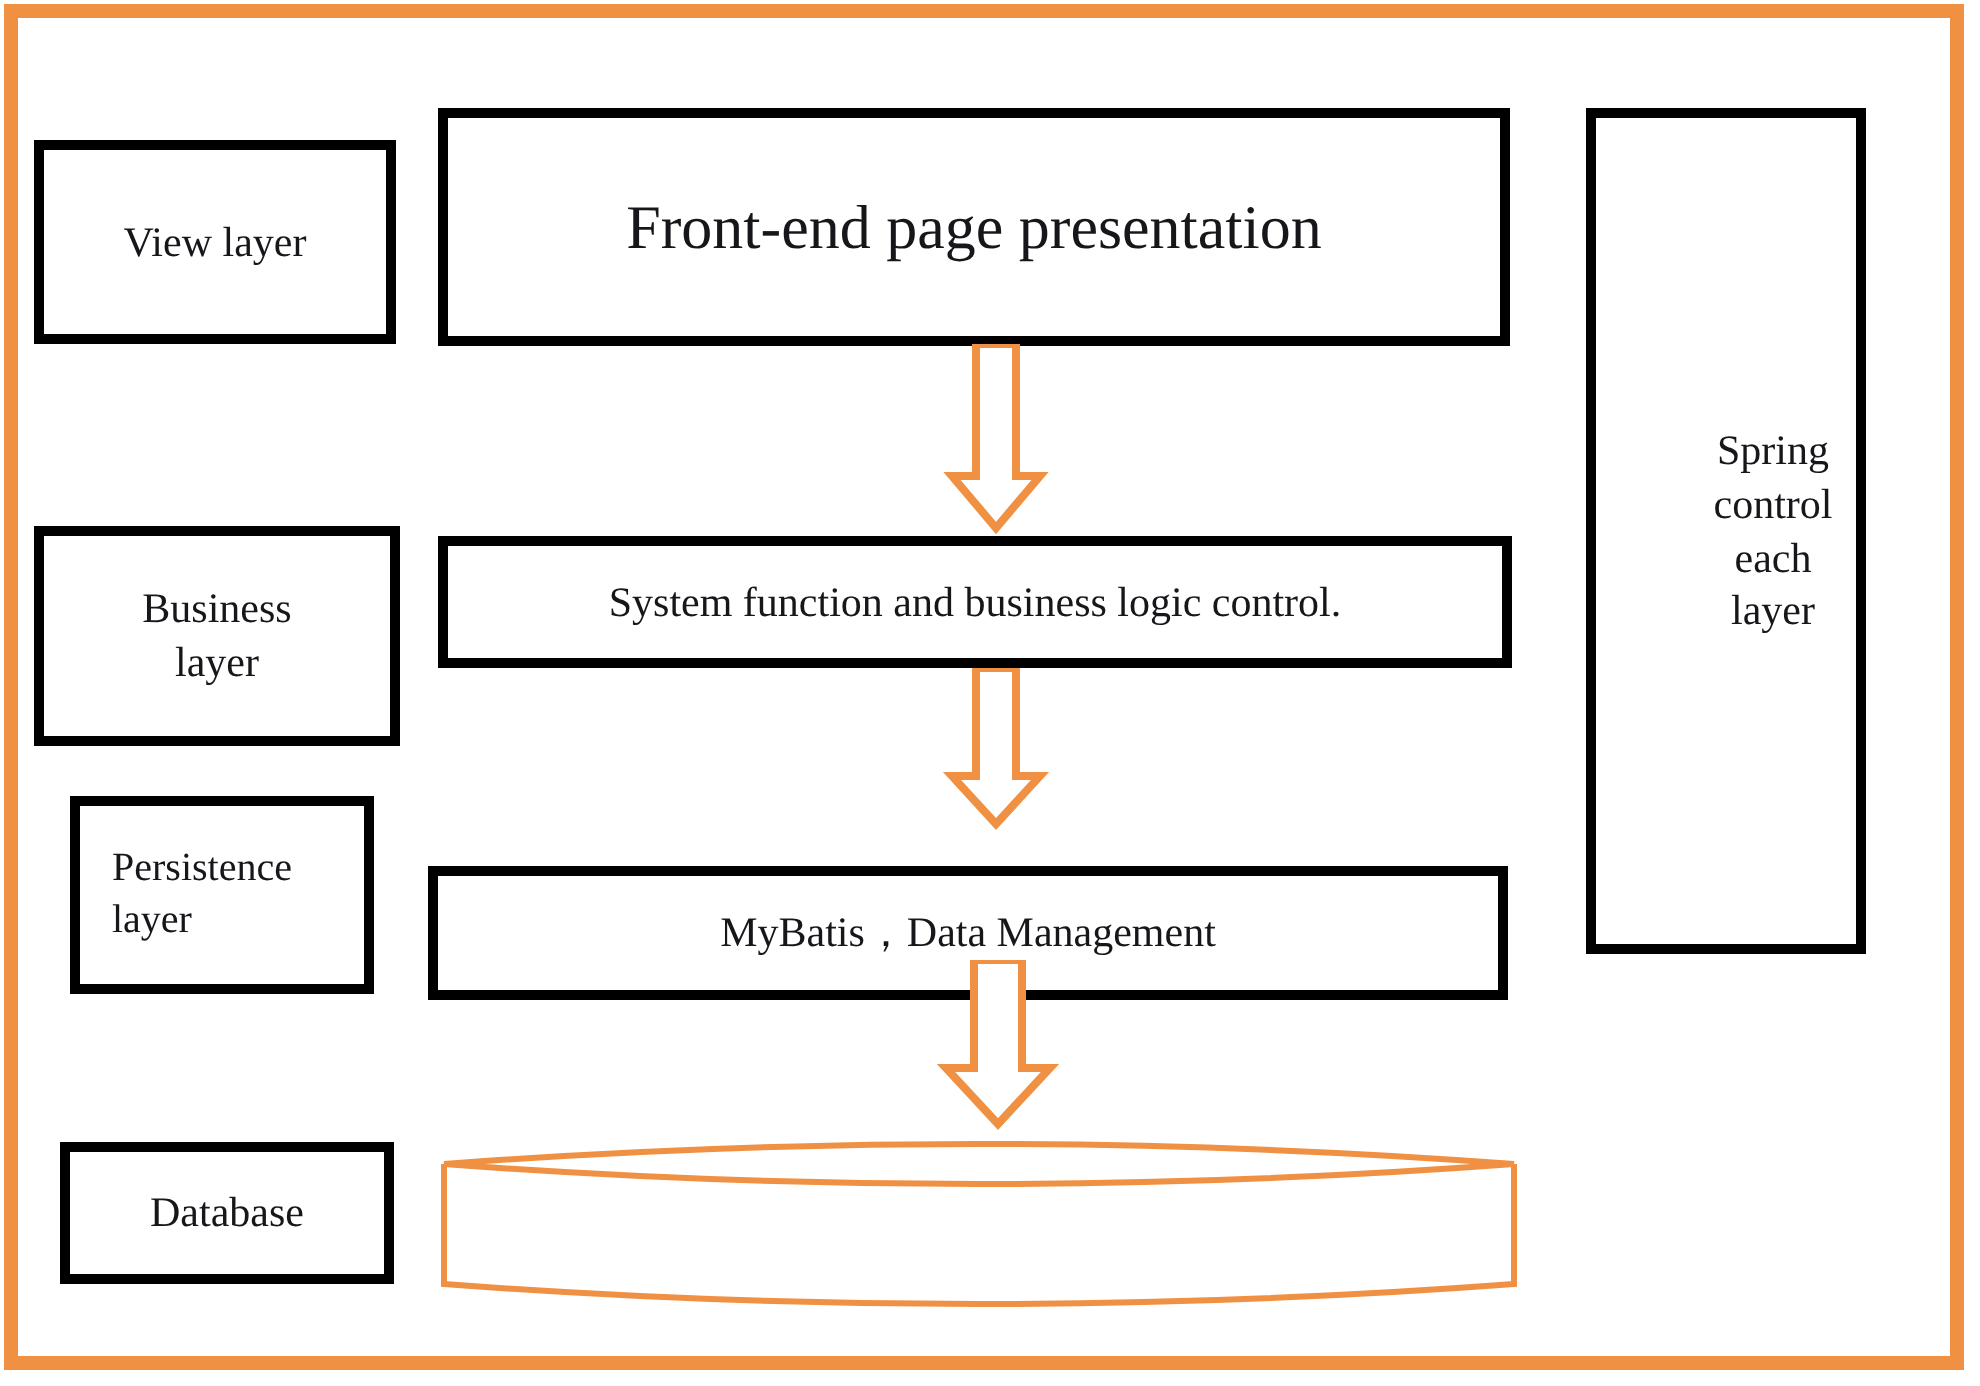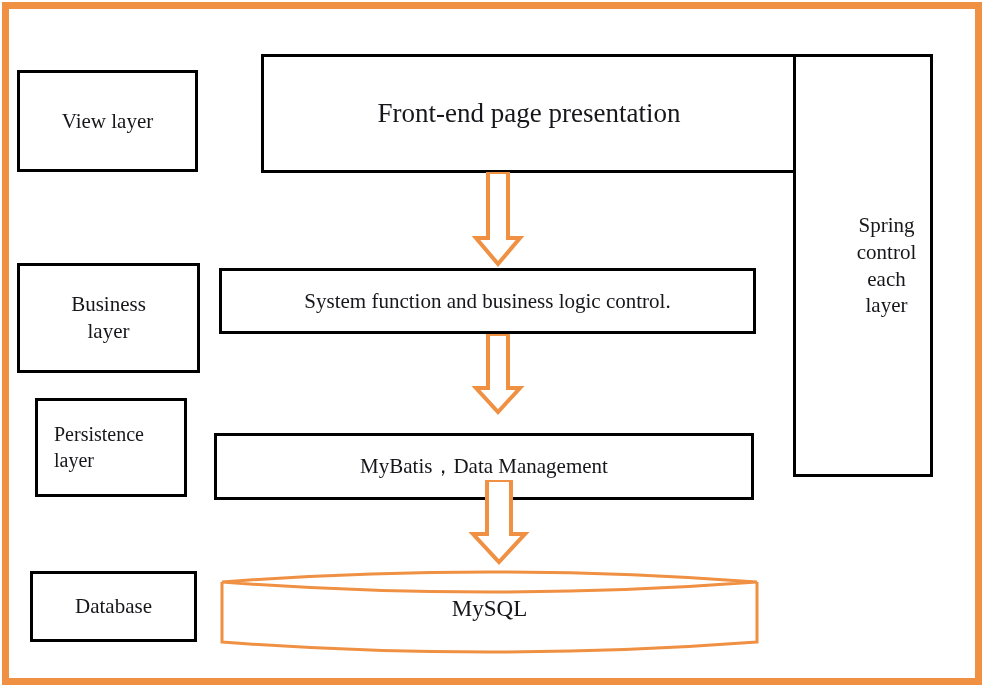--- a/index.html
+++ b/index.html
@@ -23,39 +23,39 @@
     width: 980px;
     height: 683px;
     border: 7px solid #ef9043;
     box-sizing: border-box;
     background: #ffffff;
   }
   
   .node {
     position: absolute;
     box-sizing: border-box;
-    border: 3px solid #000000;
+    border: 5px solid #000000;
     background: #ffffff;
     display: flex;
     align-items: center;
     justify-content: center;
     color: #17171b;
     line-height: 1.28;
     text-align: center;
   }
   .node.left-align {
     justify-content: flex-start;
     text-align: left;
     padding-left: 16px;
   }
   .label-txt { display: block; }
 
   
   #view-layer-box      { left: 17px;  top: 70px;  width: 181px; height: 102px; font-size: 21px; }
-  #frontend-box        { left: 219px; top: 54px;  width: 536px; height: 119px; font-size: 27px; margin-left: 42px; }
+  #frontend-box        { left: 219px; top: 54px;  width: 536px; height: 119px; font-size: 31px; }
   #spring-box          { left: 793px; top: 54px;  width: 140px; height: 423px; font-size: 21px; padding-left: 47px; }
   #business-layer-box  { left: 17px;  top: 263px; width: 183px; height: 110px;  font-size: 21px; }
   #system-func-box     { left: 219px; top: 268px; width: 537px; height: 66px;  font-size: 21px; }
   #persistence-box     { left: 35px;  top: 398px; width: 152px; height: 99px;  font-size: 20px; }
   #mybatis-box         { left: 214px; top: 413px; width: 540px; height: 67px;  font-size: 21px; margin-top: 20px; }
   #database-box        { left: 30px;  top: 571px; width: 167px; height: 71px;  font-size: 21px; }
 
   
   .arrow { position: absolute; }
   .arrow svg { display: block; }
@@ -152,15 +152,14 @@
 
   <div id="mysql-cylinder">
     <svg width="547" height="100" viewBox="0 0 547 100" preserveAspectRatio="none">
 
       <path d="M6,20 L6,80 Q273,100 541,80 L541,20" fill="#ffffff" stroke="#ef9043" stroke-width="3"></path>
 
       <path d="M6,20 Q273,0 541,20 Q273,40 6,20 Z" fill="#ffffff" stroke="#ef9043" stroke-width="3"></path>
     </svg>
   </div>
 
-  <div id="mysql-label">MySQL</div>
 
 </div>
 
 </body></html>

